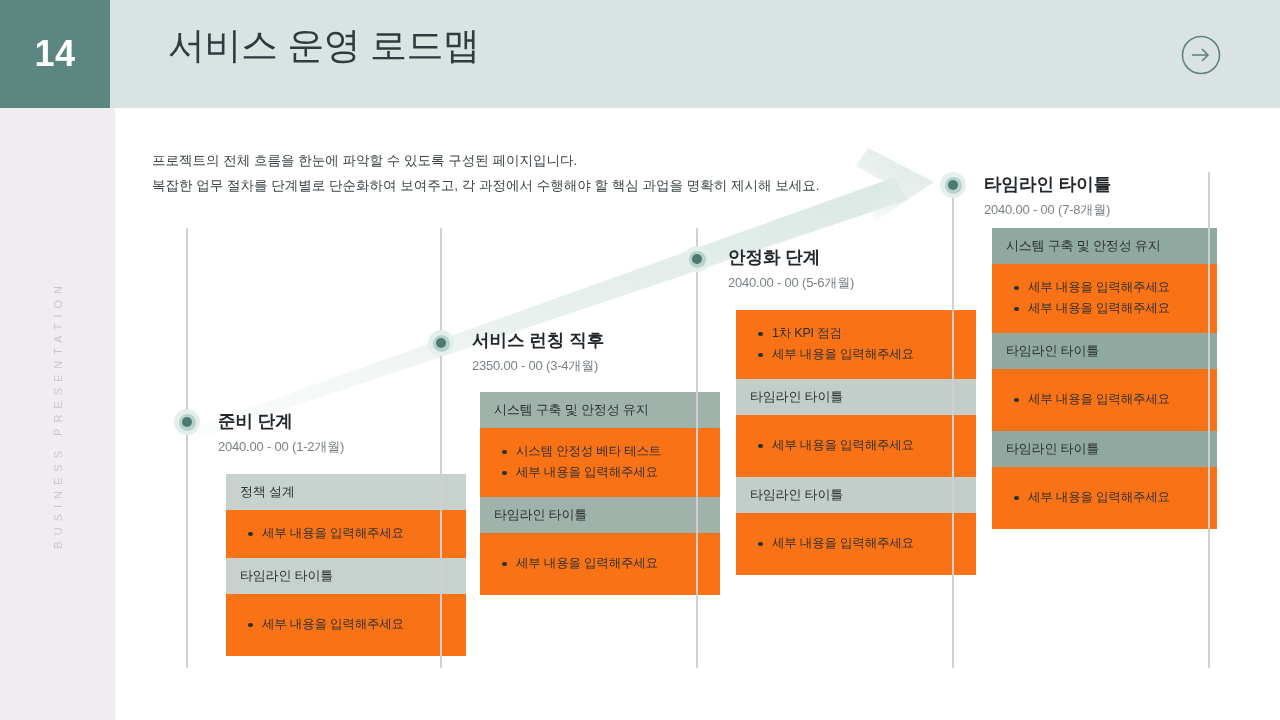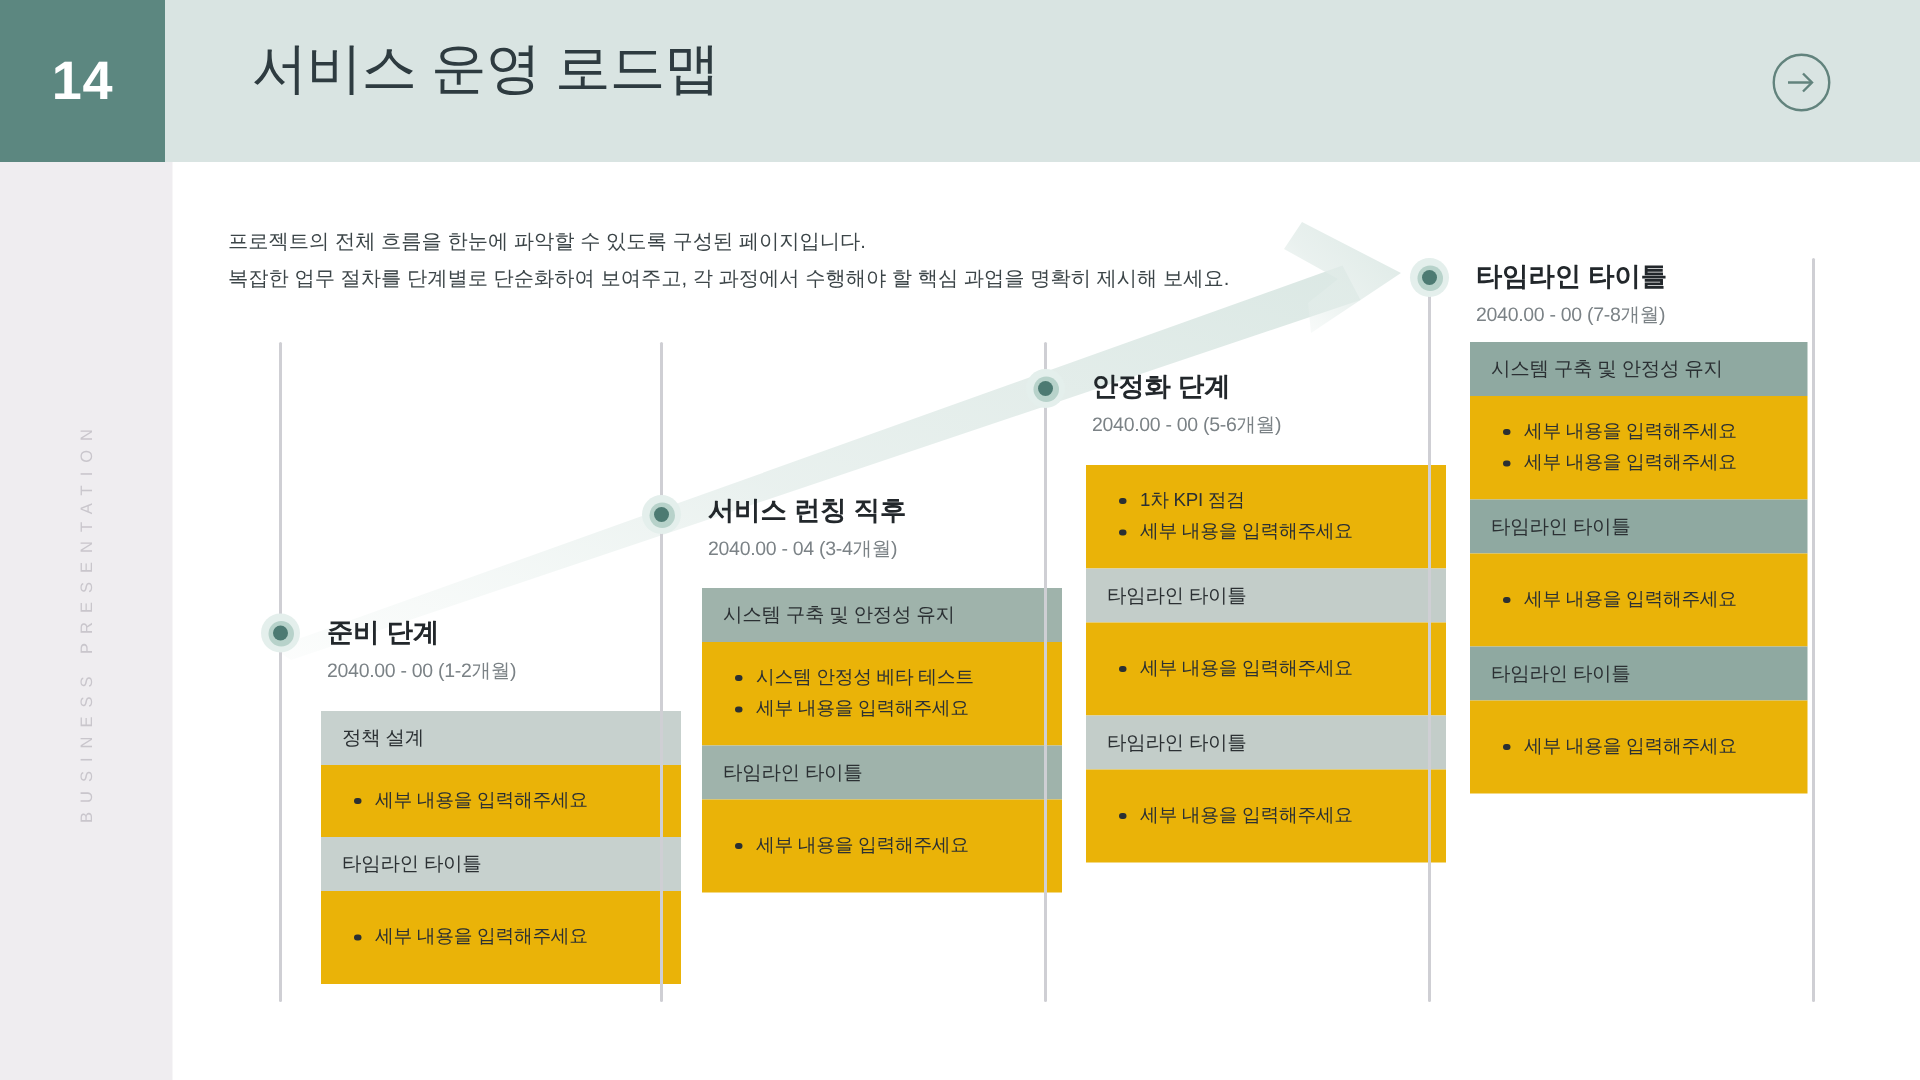--- a/index.html
+++ b/index.html
@@ -81,27 +81,27 @@
     width:10px; height:10px; border-radius:50%; background:#4c7a72;
   }
   .stage-heading{
     position:absolute; left:32px; font-size:17.5px; font-weight:bold;
     color:#22272b; white-space:nowrap;
   }
   .stage-date{
     position:absolute; left:32px; font-size:13px; color:#7b8286;
     white-space:nowrap; letter-spacing:-0.2px;text-align:center;
   }
-  .stage-card{ position:absolute; left:28px; }
+  .stage-card{ position:absolute; left:40px; }
   .section-header{
     font-size:13px; color:#2b3033; padding:9px 14px; white-space:nowrap;
     letter-spacing:-0.2px;
   }
   .section-body{
-    background:#eab308; padding:13px 14px 14px 14px;
+    background:#f97316; padding:13px 14px 14px 14px;
   }
   .section-body.tall{ padding:20px 14px 21px 14px; }
   .section-body ul{ list-style:none; }
   .section-body li{
     font-size:12.5px; color:#2b3033; line-height:21px;
     position:relative; padding-left:22px; white-space:nowrap;
     letter-spacing:-0.2px;
   }
   .section-body li::before{
     content:""; position:absolute; left:8px; top:8.5px;
@@ -181,21 +181,21 @@
 </div>
 
 <div class="timeline-column" style="left:440px; top:228px;">
   <div class="column-rule" style="height:440px;"></div>
   <div class="stage-marker" style="top:102px;">
     <span class="dot-outer">
       <span class="dot-inner"></span>
     </span>
   </div>
   <div class="stage-heading" style="top:100px;">서비스 런칭 직후</div>
-  <div class="stage-date" style="top:129px;">2040.00 - 04 (3-4개월)</div>
+  <div class="stage-date" style="top:129px;">2350.00 - 00 (3-4개월)</div>
 
   <div class="stage-card" style="top:164px; width:240px;">
     <div class="section-header" style="background:#9fb3ab;">시스템 구축 및 안정성 유지</div>
     <div class="section-body">
       <ul>
         <li>시스템 안정성 베타 테스트</li>
         <li>세부 내용을 입력해주세요</li>
       </ul>
     </div>
     <div class="section-header" style="background:#9fb3ab;">타임라인 타이틀</div>

